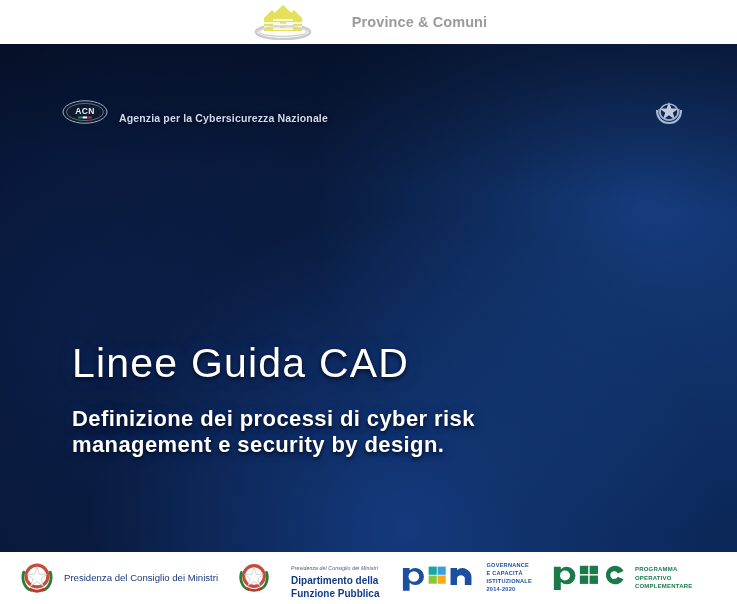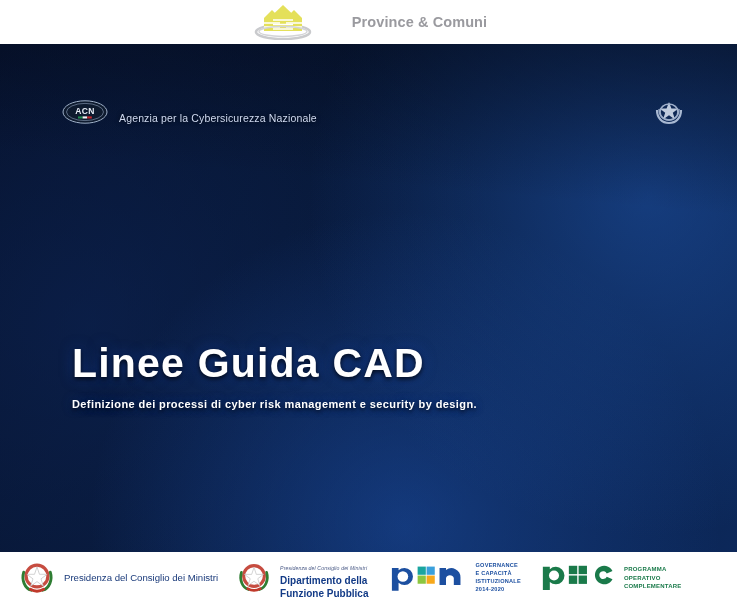--- a/index.html
+++ b/index.html
@@ -45,51 +45,51 @@
     pointer-events:none;
   }
 
   
   .acn-row {
     position:absolute; left:62px; top:56px;
     display:flex; align-items:flex-end; gap:11px; z-index:5;
   }
   .acn-badge { width:46px; height:24px; flex:none; }
   .acn-text {
-    font-size:10.5px; font-weight:normal; color:#cfd9ef;
+    font-size:10.5px; font-weight:bold; color:#cfd9ef;
     letter-spacing:.15px; white-space:nowrap;
     text-shadow:0 0 4px rgba(0,0,0,.7);
   }
   .rep-emblem { position:absolute; right:50px; top:54px; width:36px; height:28px; z-index:5; }
 
   
   .title-block { position:absolute; left:72px; top:298px; z-index:6; }
   .main-title {
-    font-size:41px; font-weight:bold; color:#ffffff;
+    font-size:41px; font-weight:normal; color:#ffffff;
     letter-spacing:1.2px; line-height:1.05;
     text-shadow:0 2px 5px rgba(0,0,0,.85), 0 0 14px rgba(20,60,150,.8);
   }
   .sub-title {
-    margin-top:13px;
-    font-size:11px; font-weight:bold; color:#ffffff;
+    margin-top:21px;
+    font-size:22px; font-weight:bold; color:#ffffff;
     letter-spacing:.4px; line-height:1.16; max-width:470px;
     text-shadow:0 2px 4px rgba(0,0,0,.85), 0 0 10px rgba(20,60,150,.7);
   }
 
   
   .footer {
     height:52px; width:737px; background:#ffffff;
     display:flex; align-items:center; padding:0 18px;
   }
   .f-item { display:flex; align-items:center; flex:none; }
 
   .f1 { gap:8px; }
   .f1-txt { font-size:9.6px; color:#1a3a7a; line-height:1.42; white-space:nowrap; }
 
-  .f2 { gap:8px; margin-left:18px; }
+  .f2 { gap:19px; margin-left:18px; }
   .f2-top { font-size:5.2px; color:#4a5a86; font-style:italic; letter-spacing:.1px; white-space:nowrap; }
   .f2-main { font-size:10px; color:#123a86; font-weight:bold; line-height:1.3; white-space:nowrap; }
 
   .f3 { gap:5px; margin-left:22px; }
   .pon-tag {
     font-size:5.6px; font-weight:bold; color:#1c4fa0; line-height:1.42;
     letter-spacing:.25px; white-space:nowrap;
   }
 
   .f4 { gap:5px; margin-left:20px; }

